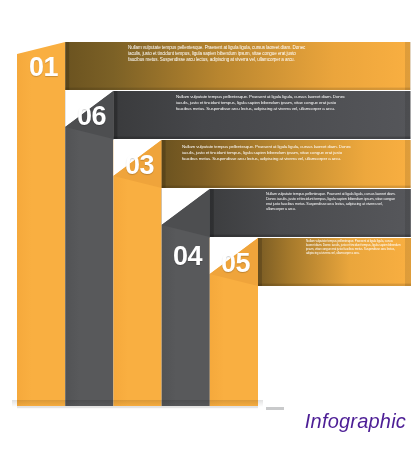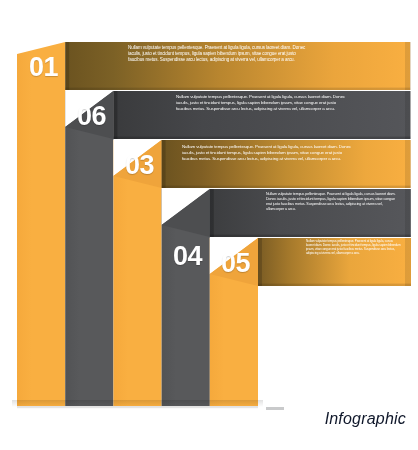--- a/index.html
+++ b/index.html
@@ -44,22 +44,22 @@
   .sn-3{left:125px; top:148px;}
   .sn-4{left:173px; top:197px;margin-top:42px;}
   .sn-5{left:221px; top:246px;text-align:right;}
 
   
   #footer-title{
     position:absolute;
     right:12px; top:408px;
     font-family:"Liberation Sans", sans-serif;
     font-style:italic;
-    font-size:16px;
-    color:#0f172a;
+    font-size:20px;
+    color:#4c1d95;
     letter-spacing:0.2px;
     text-align:right;
   }
 </style>
 </head>
 <body>
 
 <div id="stage">
 
   <svg id="svg-root" width="418" height="450" viewBox="0 0 418 450">

